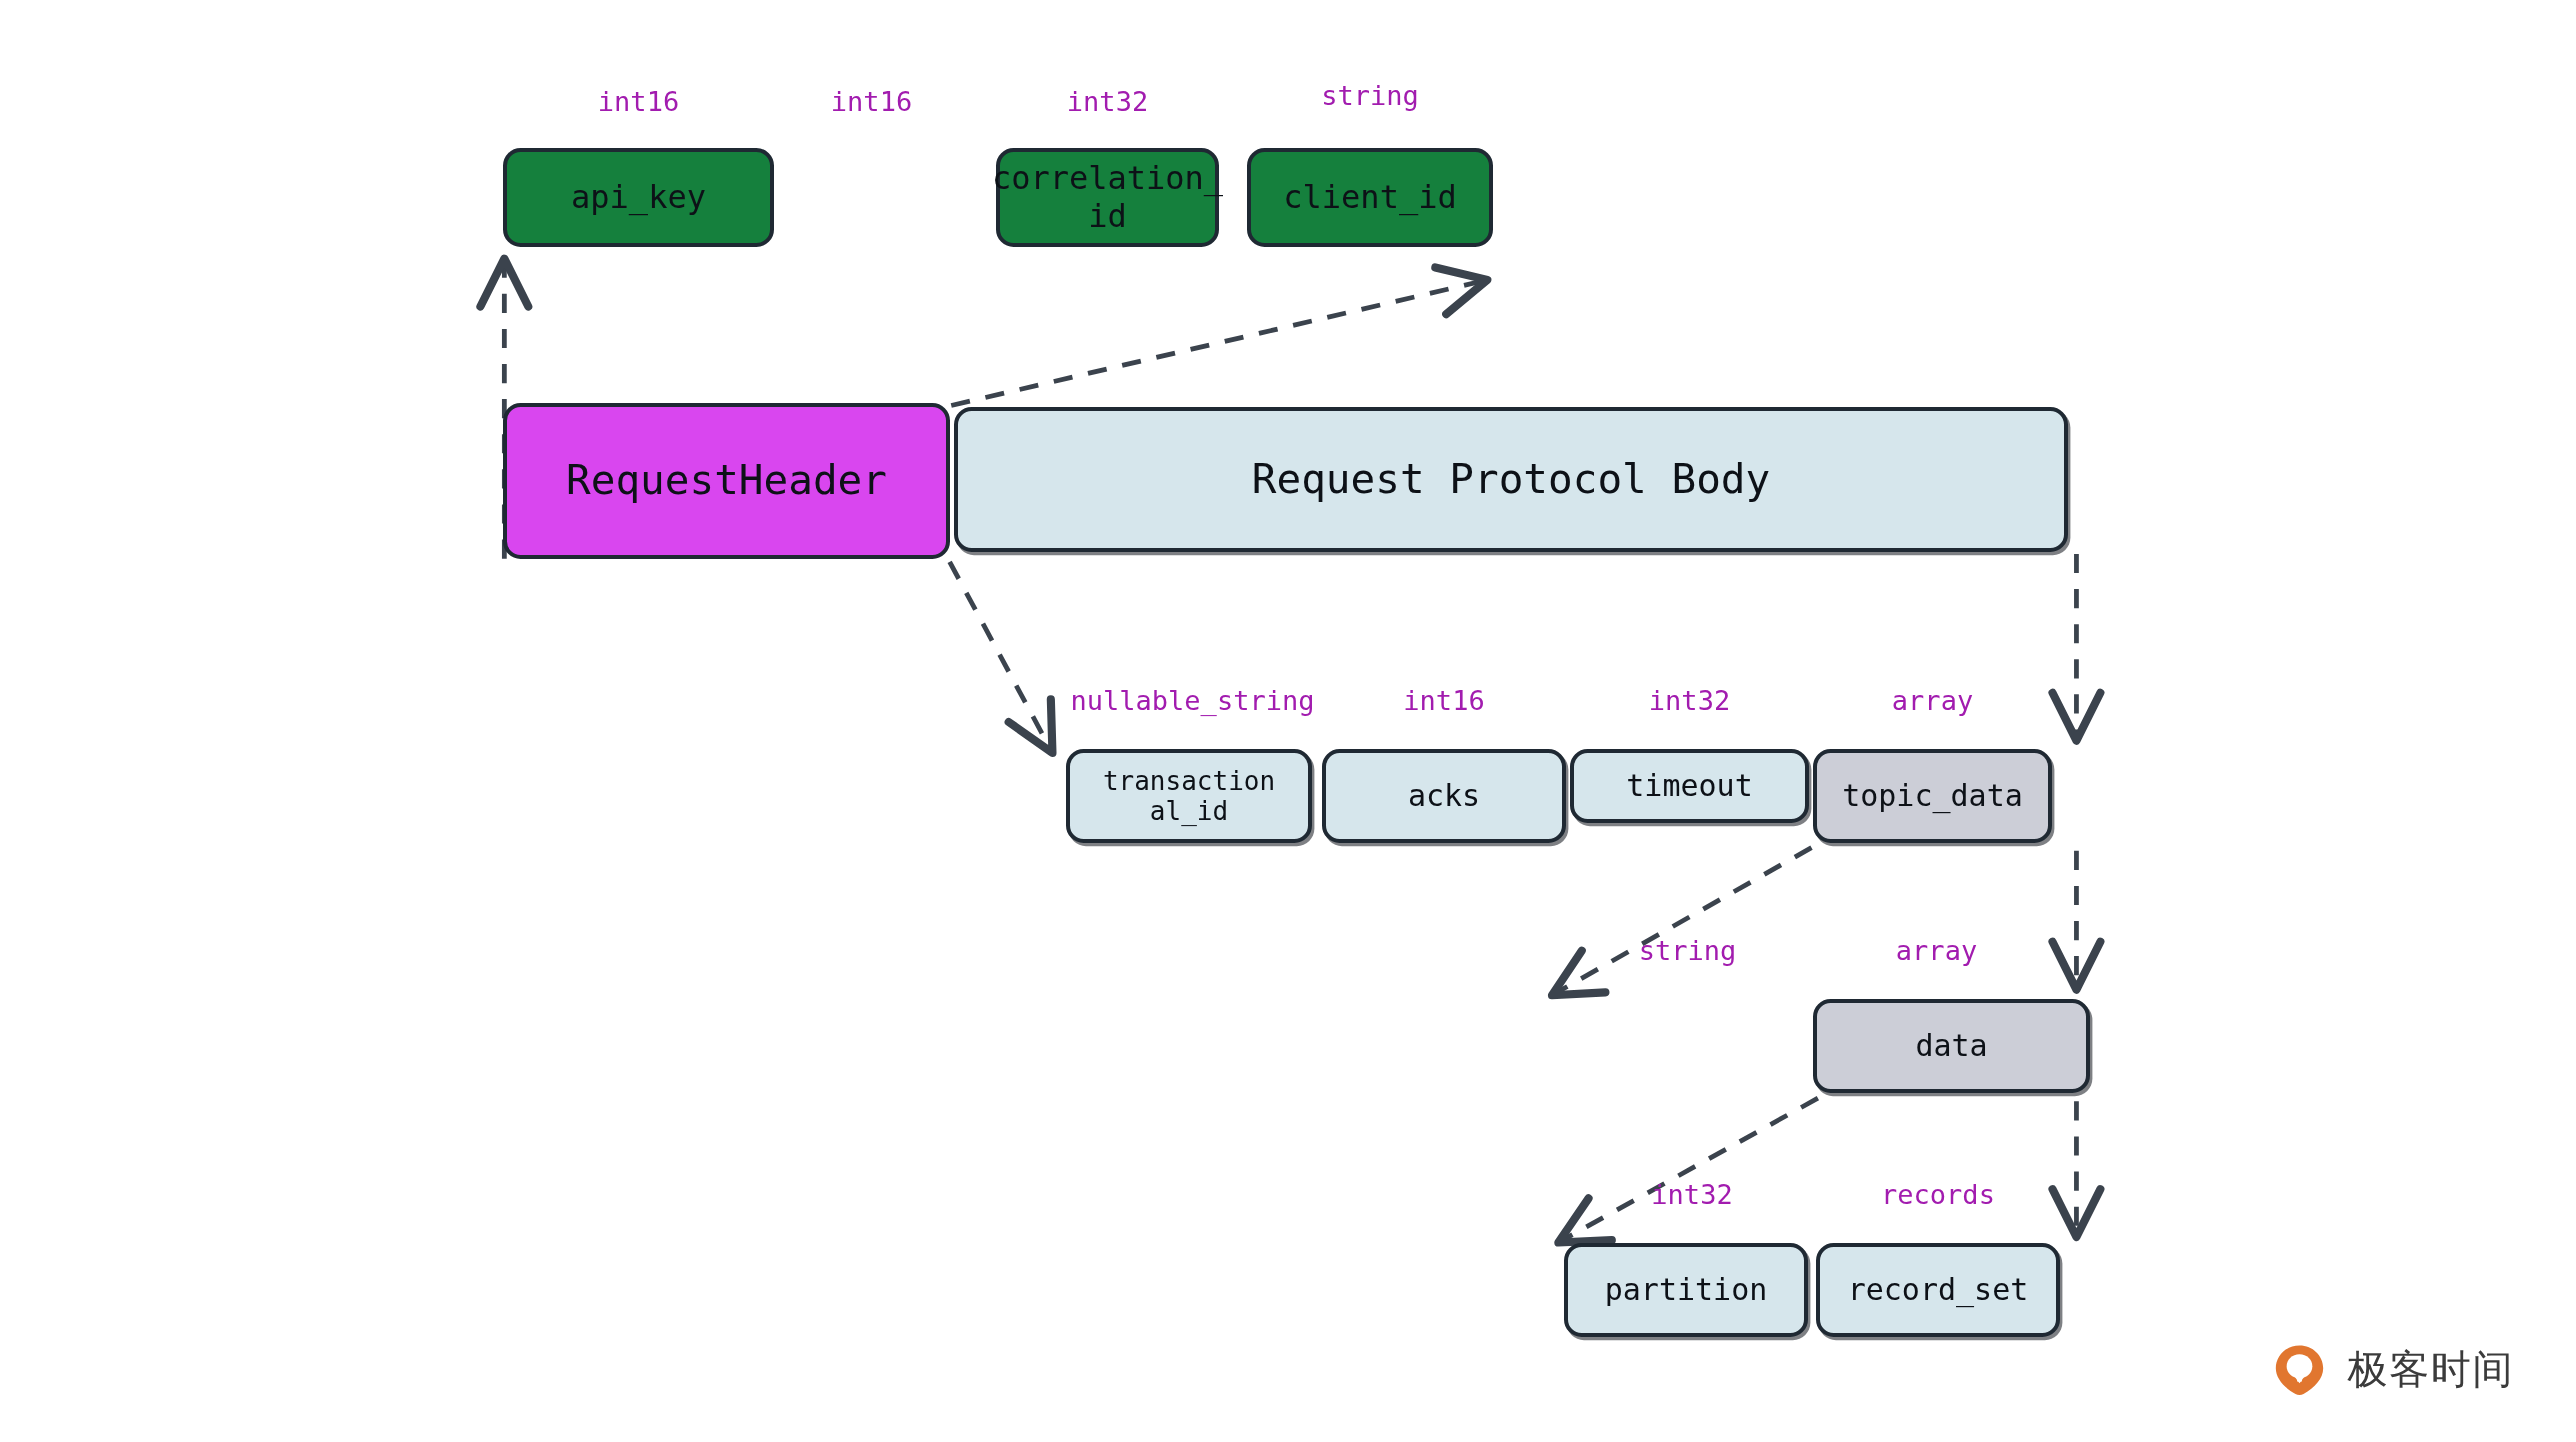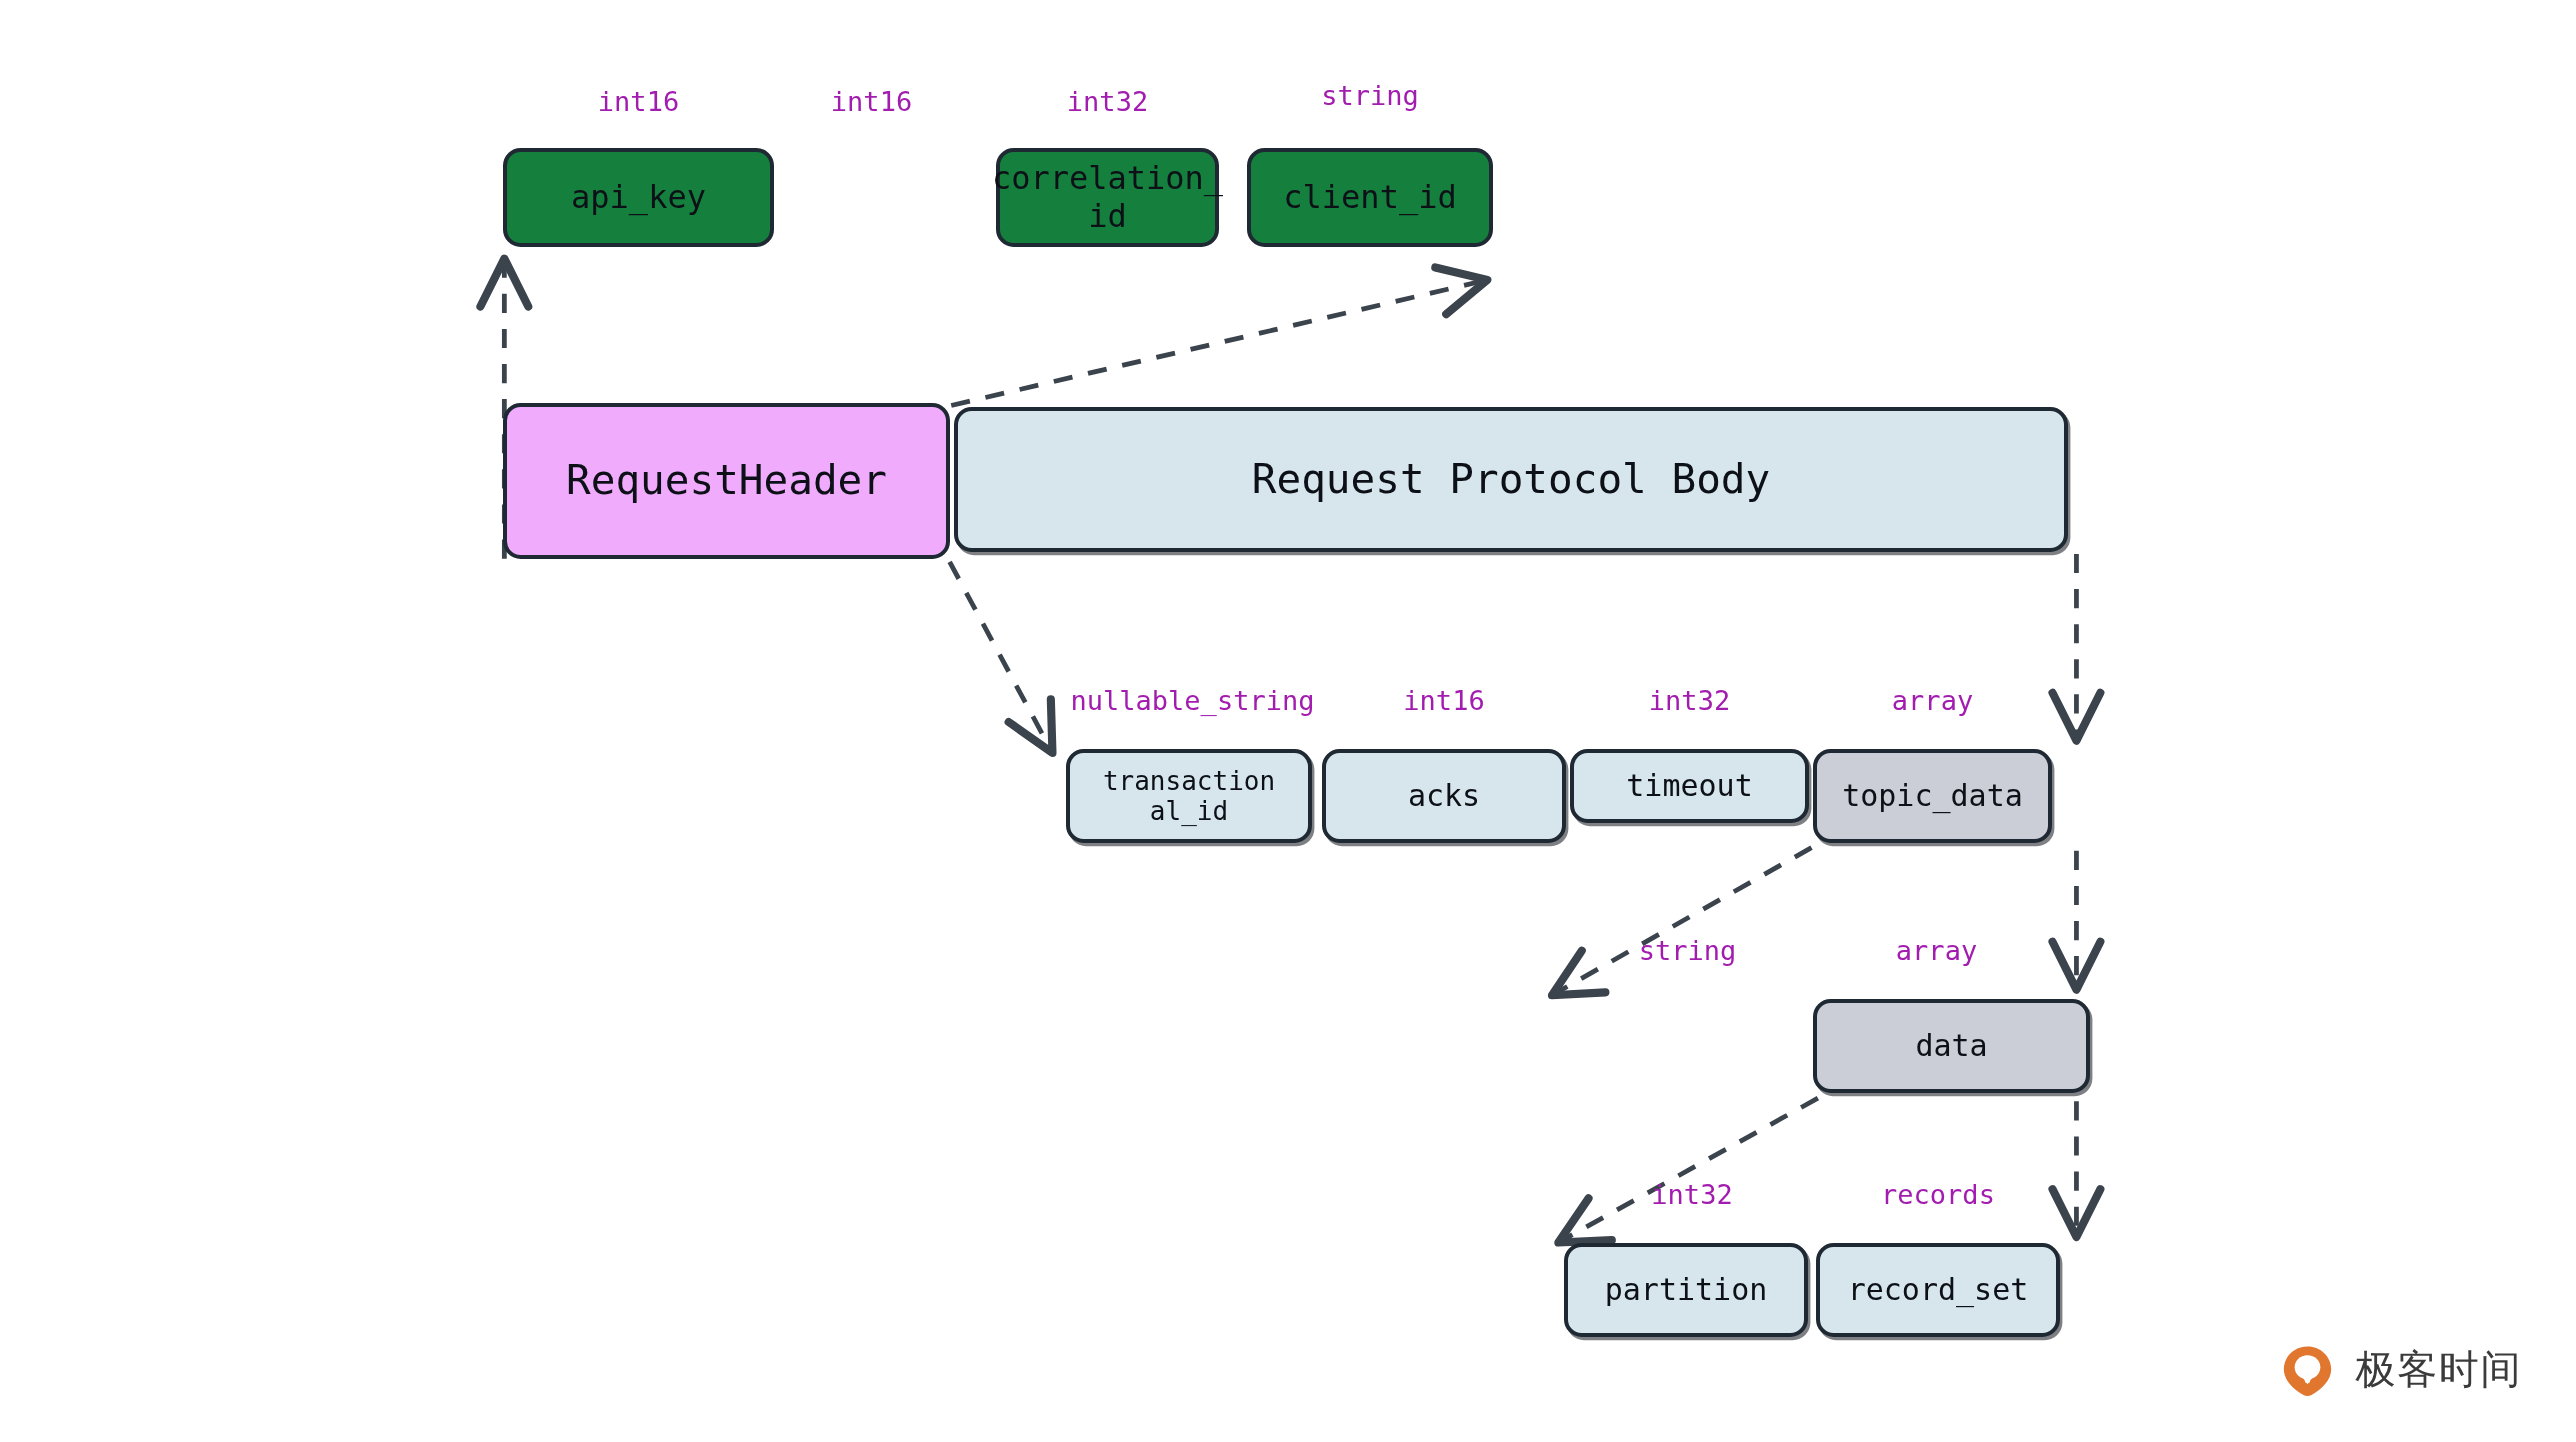--- a/index.html
+++ b/index.html
@@ -45,40 +45,40 @@
     color: #0d1117;
     font-family: "DejaVu Sans Mono", "Liberation Mono", monospace;
     z-index: 2;
     line-height: 1.16;
     letter-spacing: 0px;
     white-space: pre-line;
   }
   .box.plain  { background: #15803d; }
   .box.blue   { background: #d6e6ec; box-shadow: 2.4px 3.2px 0 rgba(20,24,31,.55); }
   .box.gray   { background: #ccced7; box-shadow: 2.4px 3.2px 0 rgba(20,24,31,.55); }
-  .box.header { background: #f0abfc; border-width: 4.8px; }
+  .box.header { background: #d946ef; border-width: 4.8px; }
 
   
   .tlabel {
     position: absolute;
     color: #a21caf;
     font-family: "DejaVu Sans Mono", "Liberation Mono", monospace;
     font-size: 27px;
     text-align: center;
     white-space: nowrap;
     z-index: 3;
   }
 
   
   #watermark {
     position: absolute;
-    right: 54px;
+    right: 62px;
     bottom: 46px;
     display: flex;
-    align-items: flex-end;
+    align-items: center;
     gap: 22px;
     z-index: 4;
   }
   #wm-mark {
     width: 53px;
     height: 53px;
     position: relative;
   }
   #wm-text {
     font-family: "DejaVu Sans", "Liberation Sans", sans-serif;

